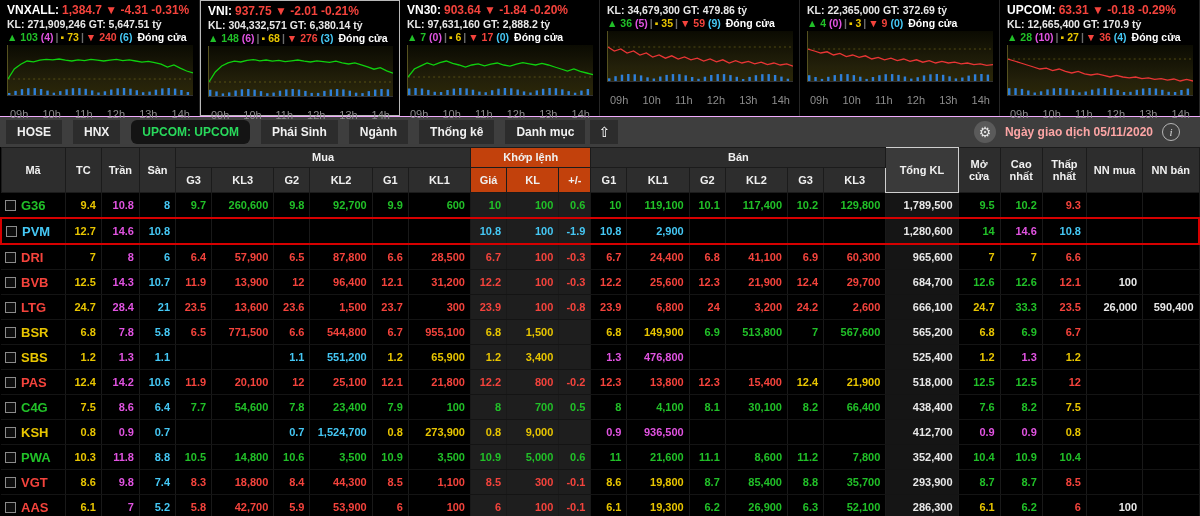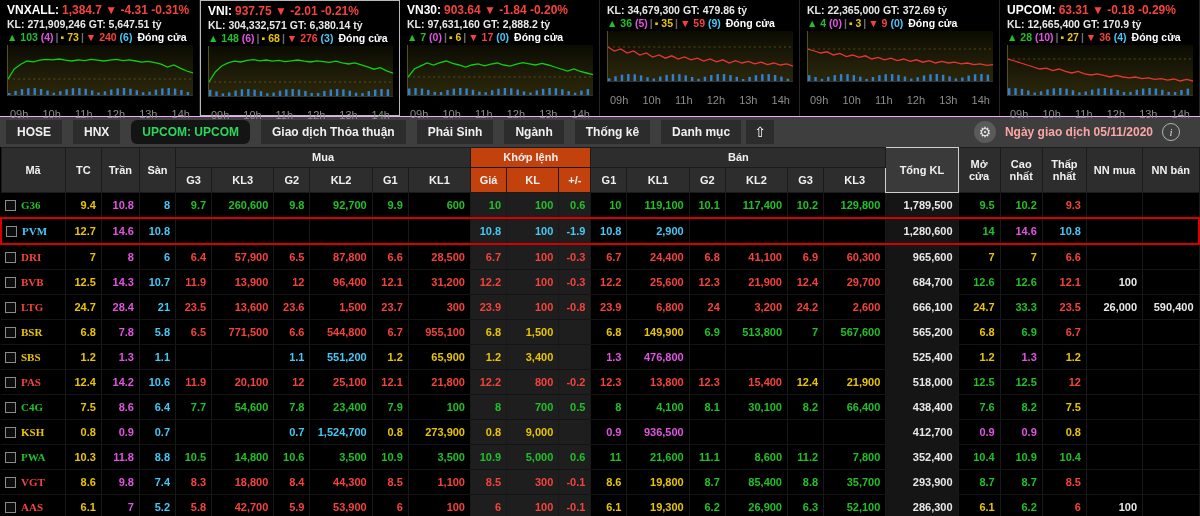--- a/index.html
+++ b/index.html
@@ -46,21 +46,21 @@
   th.khoph{background:#c2410c;margin-left:16px;}
   th.tongh{border:1px solid #cfcfcf;background:#3a3a3a;}
   td{font-size:11px;font-weight:bold;height:24px;padding:0 5px 0 0;text-align:right;
     border-right:1px solid #191919;border-bottom:1px solid #141414;overflow:hidden;white-space:nowrap;}
   td.khop{background:#1e1e1e;}
   td.tong{background:#151515;}
   .y{color:#e8c500;}.g{color:#21c028;}.r{color:#f4433c;}.m{color:#e153e1;}.c{color:#45c8f5;}.w{color:#e8e8e8;}
   td.codecell{text-align:left;padding:0 0 0 4px;}
   .cb{display:inline-block;width:9px;height:9px;border:1px solid #8a8a8a;margin:0 5px 0 0;
     vertical-align:middle;background:#0d0d0d;cursor:pointer;}
-  .code{font-size:11px;vertical-align:middle;font-family:Liberation Serif, serif;}
+  .code{font-size:13px;vertical-align:middle;}
   tr.rowsel td{border-top:2px solid #d60000;border-bottom:2px solid #d60000;}
   tr.rowsel td:first-child{border-left:2px solid #d60000;}
   tr.rowsel td:last-child{border-right:2px solid #d60000;}
 </style>
 </head>
 <body>
 
 <div class="app">
 
   <div class="indices">
@@ -356,21 +356,20 @@
           <span>14h</span>
         </div>
       </div>
     </div>
 
   <div class="tabbar">
     <div class="tabs">
         <div class="tab">HOSE</div>
         <div class="tab">HNX</div>
         <div class="tab active">UPCOM: UPCOM</div>
-        <div class="tab">Giao dịch Thỏa thuận</div>
         <div class="tab">Phái Sinh</div>
         <div class="tab">Ngành</div>
         <div class="tab">Thống kê</div>
         <div class="tab">Danh mục</div>
       </div>
     <div class="upbox">
       <span>⇧</span>
     </div>
     <div class="tb-right">
       <div class="gear">

